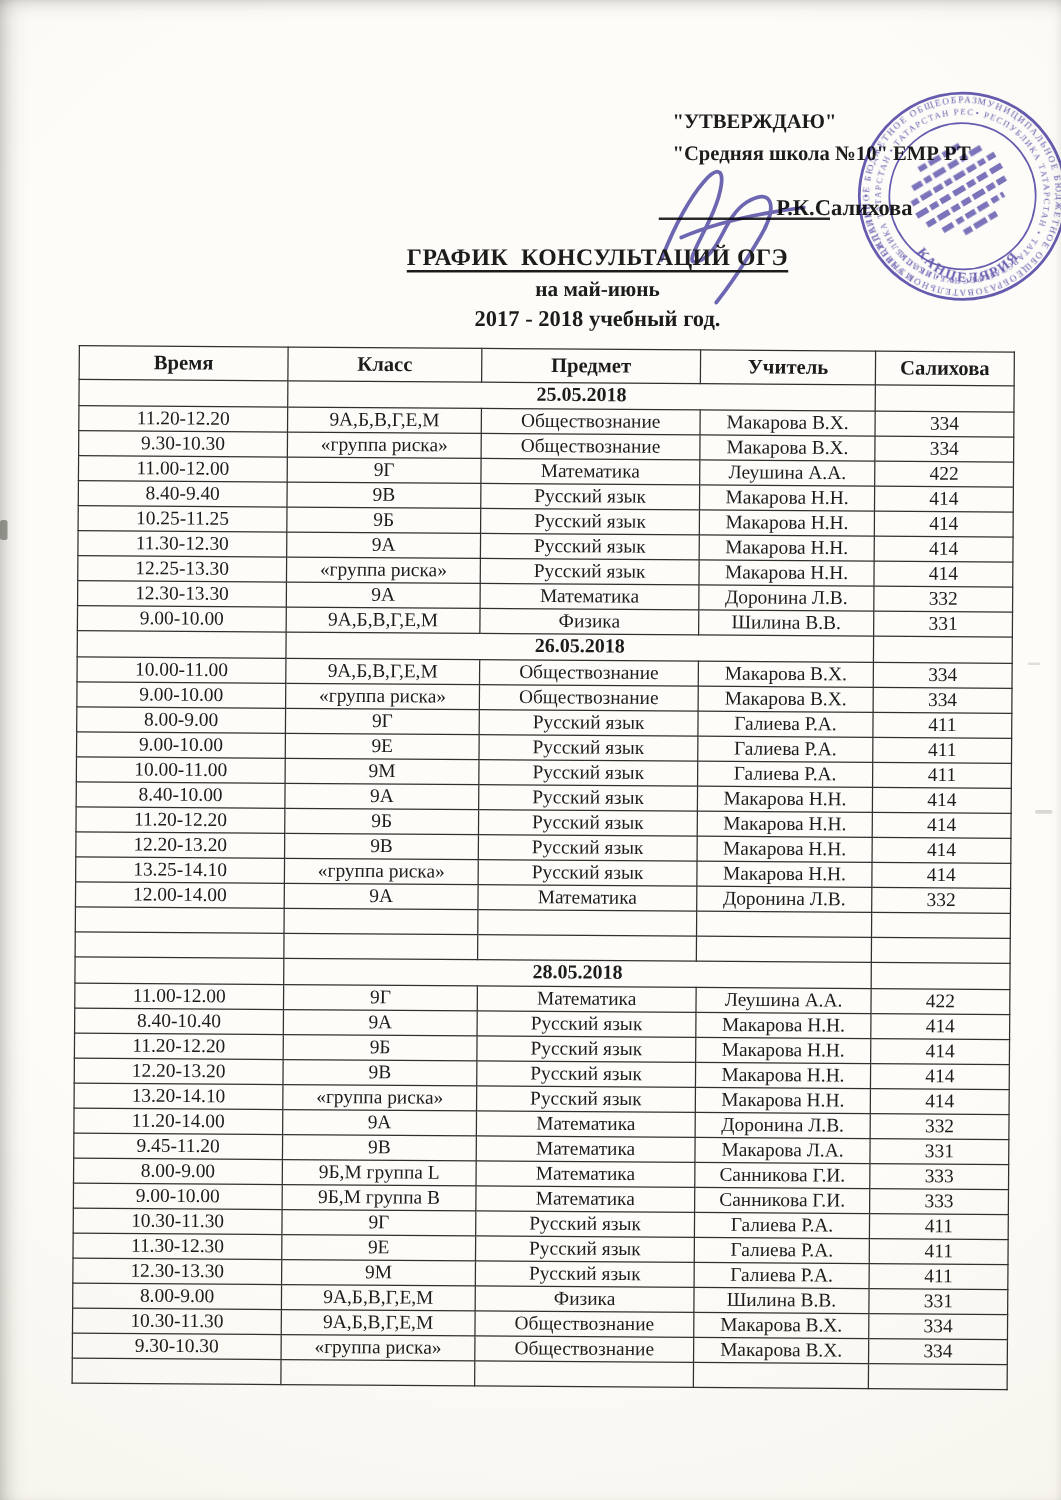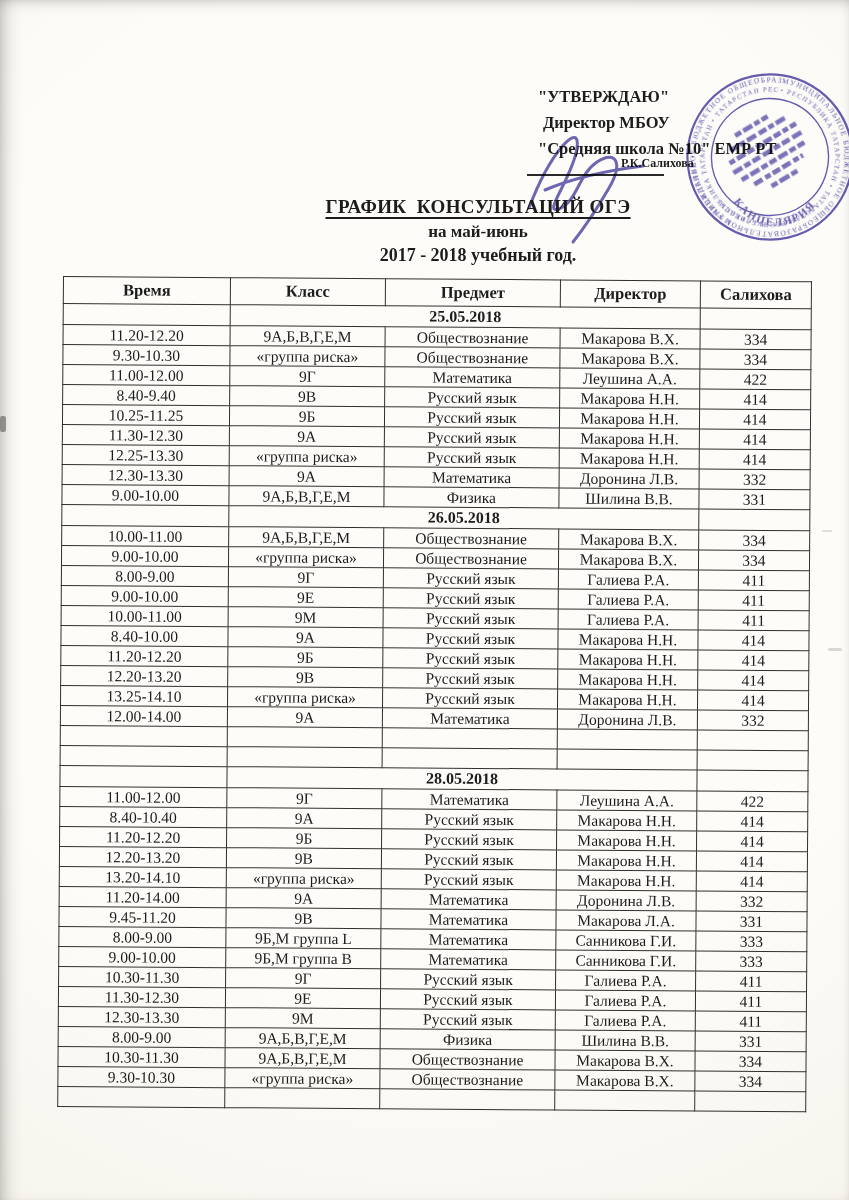--- a/index.html
+++ b/index.html
@@ -20,21 +20,21 @@
       inset -6px 0 12px -10px rgba(60,60,55,.25);
     overflow:hidden;
   }
   
   .approval{position:absolute;left:538px;top:84px;font-weight:bold;font-size:16.5px;line-height:26px;white-space:nowrap;}
   .approval .l2{margin-left:5px;}
   .sig-underline{
     position:absolute;left:527px;top:158px;width:137px;height:16px;
     border-bottom:2px solid #2a2a2a;
   }
-  .signatory{position:absolute;left:621px;top:156px;font-weight:bold;font-size:12px;white-space:nowrap;}
+  .signatory{position:absolute;left:621px;top:156px;font-weight:bold;font-size:18px;white-space:nowrap;}
   
   .signature-svg{position:absolute;left:515px;top:116px;mix-blend-mode:multiply;opacity:.9;}
   
   .stamp-svg{
     position:absolute;left:684px;top:64px;
     mix-blend-mode:multiply;opacity:.92;
     transform:rotate(9deg);
   }
   
   .title-block{position:absolute;left:98px;top:196px;width:760px;text-align:center;font-weight:bold;}
@@ -62,21 +62,20 @@
   .speck.s2{left:828px;top:648px;width:14px;height:3px;opacity:.25;}
   .speck.s3{left:822px;top:530px;width:10px;height:2px;opacity:.2;}
 </style>
 </head>
 <body>
 
 <div class="page">
 
   <div class="approval">
     <div>"УТВЕРЖДАЮ"</div>
-    <div class="l2">Директор МБОУ</div>
     <div>"Средняя школа №10" ЕМР РТ</div>
   </div>
   <div class="sig-underline"></div>
   <div class="signatory">Р.К.Салихова</div>
 
   <svg class="signature-svg" width="185" height="130" viewBox="0 0 185 130">
     <g fill="none" stroke="#4d44a6" stroke-width="3" stroke-linecap="round" opacity="0.9">
       <path d="M 14 92 C 36 34, 66 4, 62 32 C 58 62, 24 102, 46 92 C 62 84, 64 58, 82 46 C 102 33, 108 48, 94 72 C 80 96, 66 116, 58 126"></path>
       <path d="M 30 74 C 58 62, 96 54, 128 50"></path>
     </g>
@@ -137,21 +136,21 @@
           <col style="width:155px">
           <col style="width:175px">
           <col style="width:140px">
           <col style="width:111px">
       </colgroup>
       <thead>
         <tr>
           <th>Время</th>
           <th>Класс</th>
           <th>Предмет</th>
-          <th>Директор</th>
+          <th>Учитель</th>
           <th>Салихова</th>
         </tr>
       </thead>
       <tbody>
           <tr class="date-row">
             <td></td>
             <td colspan="3">25.05.2018</td>
             <td></td>
           </tr>
           <tr>

